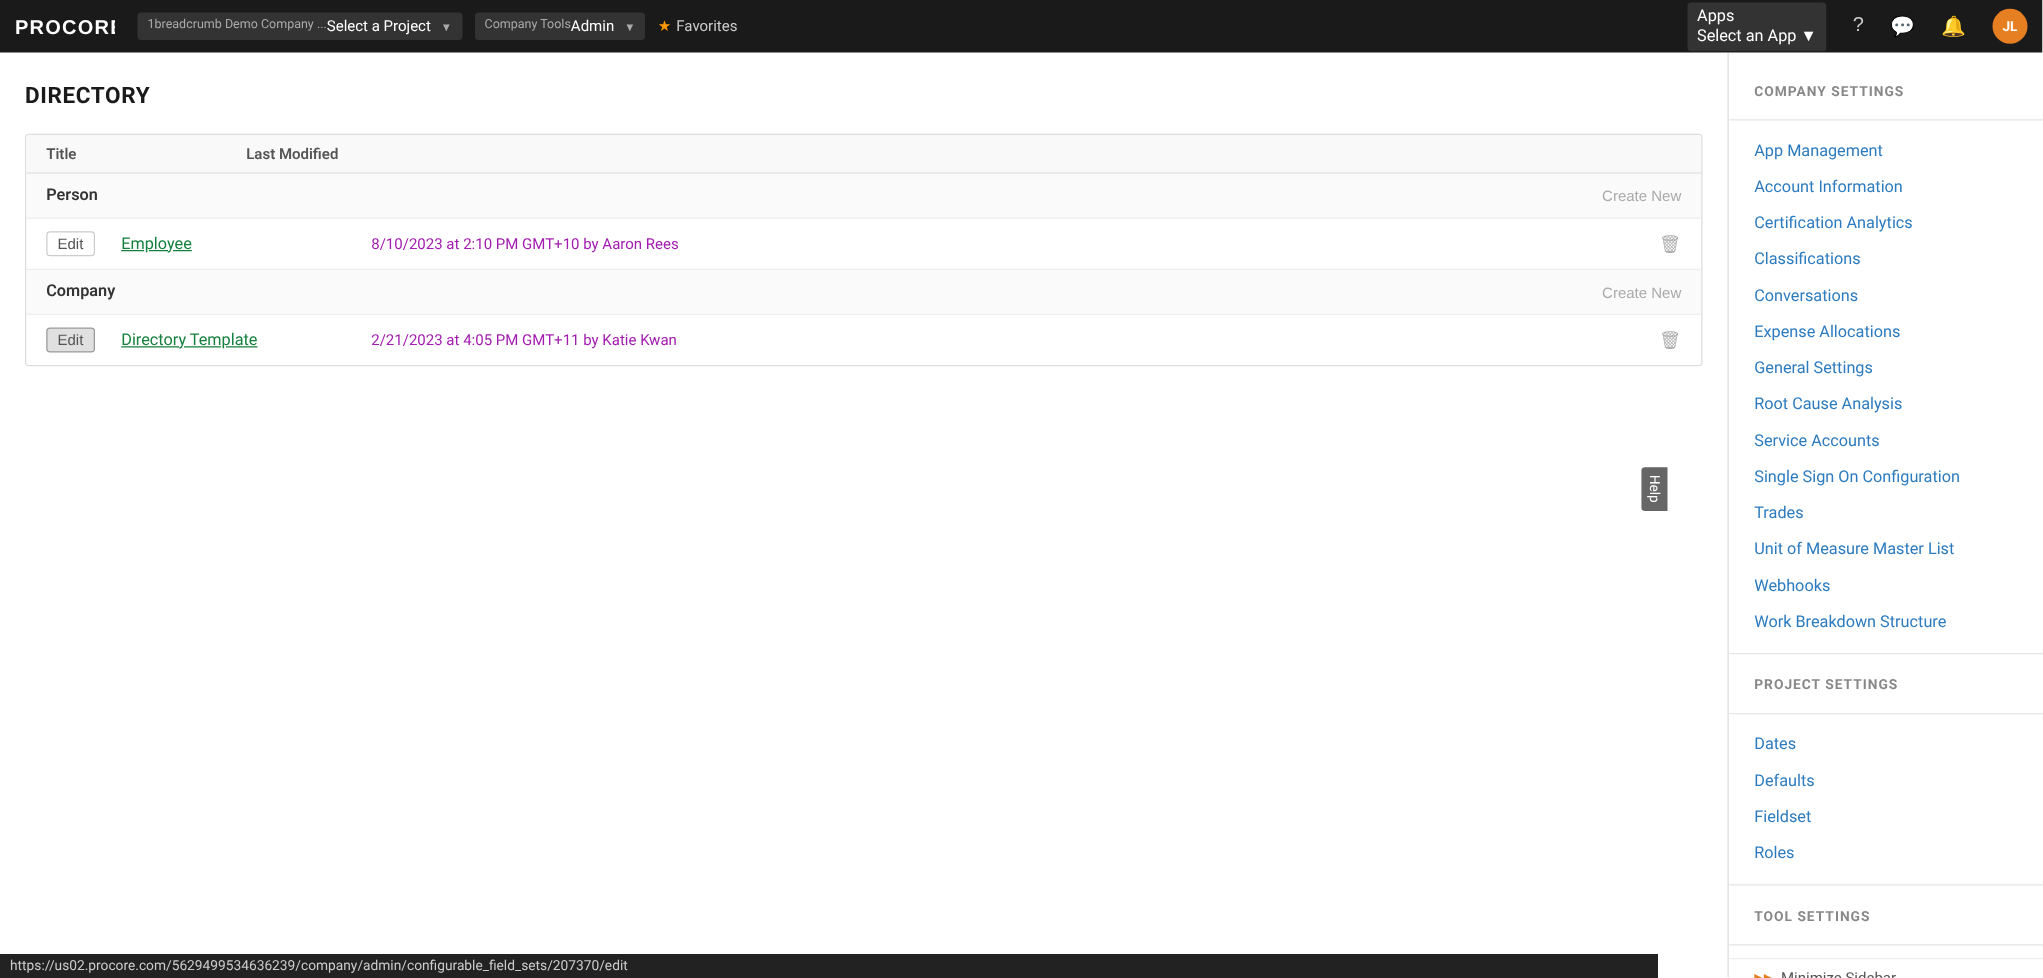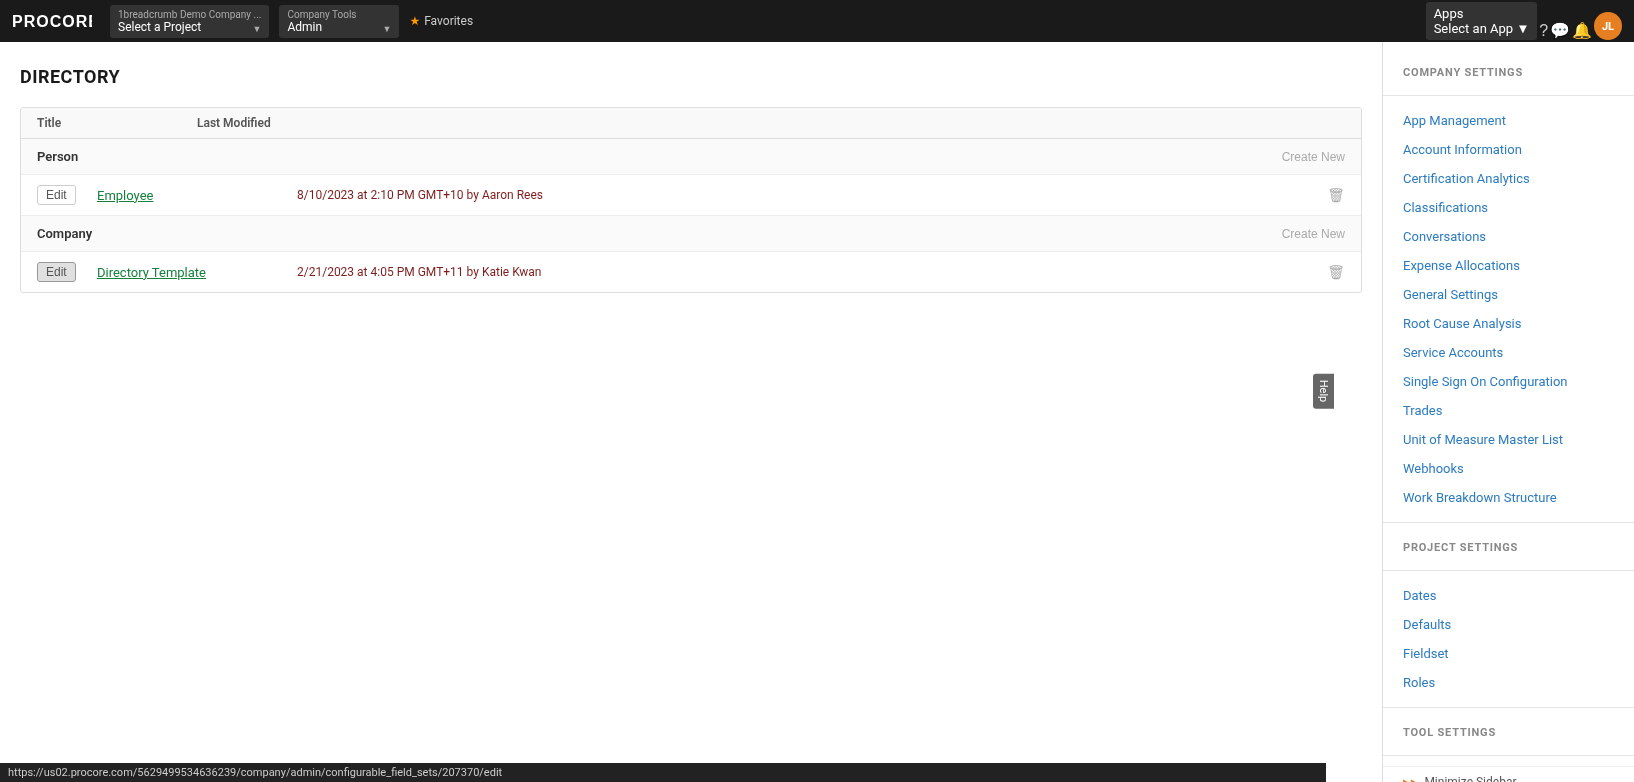--- a/index.html
+++ b/index.html
@@ -26,31 +26,31 @@
       align-items: center;
     }
     .procore-logo svg { width: 80px; height: 22px; }
     .nav-dropdown {
       background: #333;
       border: none;
       color: #fff;
       padding: 4px 8px;
       border-radius: 3px;
       display: flex;
-      flex-direction: column;
+      flex-direction: row;
       cursor: pointer;
       min-width: 120px;
       position: relative;
     }
     .nav-dropdown .label-small { font-size: 10px; color: #aaa; }
     .nav-dropdown .label-main { font-size: 12px; color: #fff; display: flex; align-items: flex-end; justify-content: space-between; gap: 8px; }
     .nav-dropdown .arrow { font-size: 9px; color: #aaa; }
     .nav-favorites { color: #ccc; font-size: 12px; display: flex; align-items: center; gap: 4px; cursor: pointer; }
     .nav-favorites .star { color: #f90; }
-    .nav-right { margin-left: auto; display: flex; align-items: flex-end; gap: 2px; }
+    .nav-right { margin-left: auto; display: flex; align-items: center; gap: 21px; }
     .nav-icon-btn { color: #ccc; cursor: pointer; font-size: 16px; background: none; border: none; }
     .nav-avatar {
       width: 28px; height: 28px; border-radius: 50%; background: #e67e22;
       color: #fff; display: flex; align-items: center; justify-content: center;
       font-size: 11px; font-weight: bold; cursor: pointer;
     }
     .nav-apps-dropdown {
       background: #333;
       border: none;
       color: #fff;
@@ -129,21 +129,21 @@
       background: none;
       border: 1px solid #ccc;
       border-radius: 3px;
       padding: 2px 8px;
     }
     .edit-btn.active {
       background: #e0e0e0;
       border-color: #999;
     }
     .row-title { flex: 0 0 200px; color: #15803d; font-size: 13px; text-decoration: underline; }
-    .row-modified { flex: 1; color: #7f1d1d; font-size: 12px; }
+    .row-modified { flex: 1; color: #a21caf; font-size: 12px; }
     .delete-icon { flex: 0 0 30px; text-align: right; color: #aaa; cursor: pointer; font-size: 14px; }
 
     
     .right-sidebar {
       width: 252px;
       background: #fff;
       border-left: 1px solid #ddd;
       overflow-y: auto;
       padding: 16px 0;
     }

